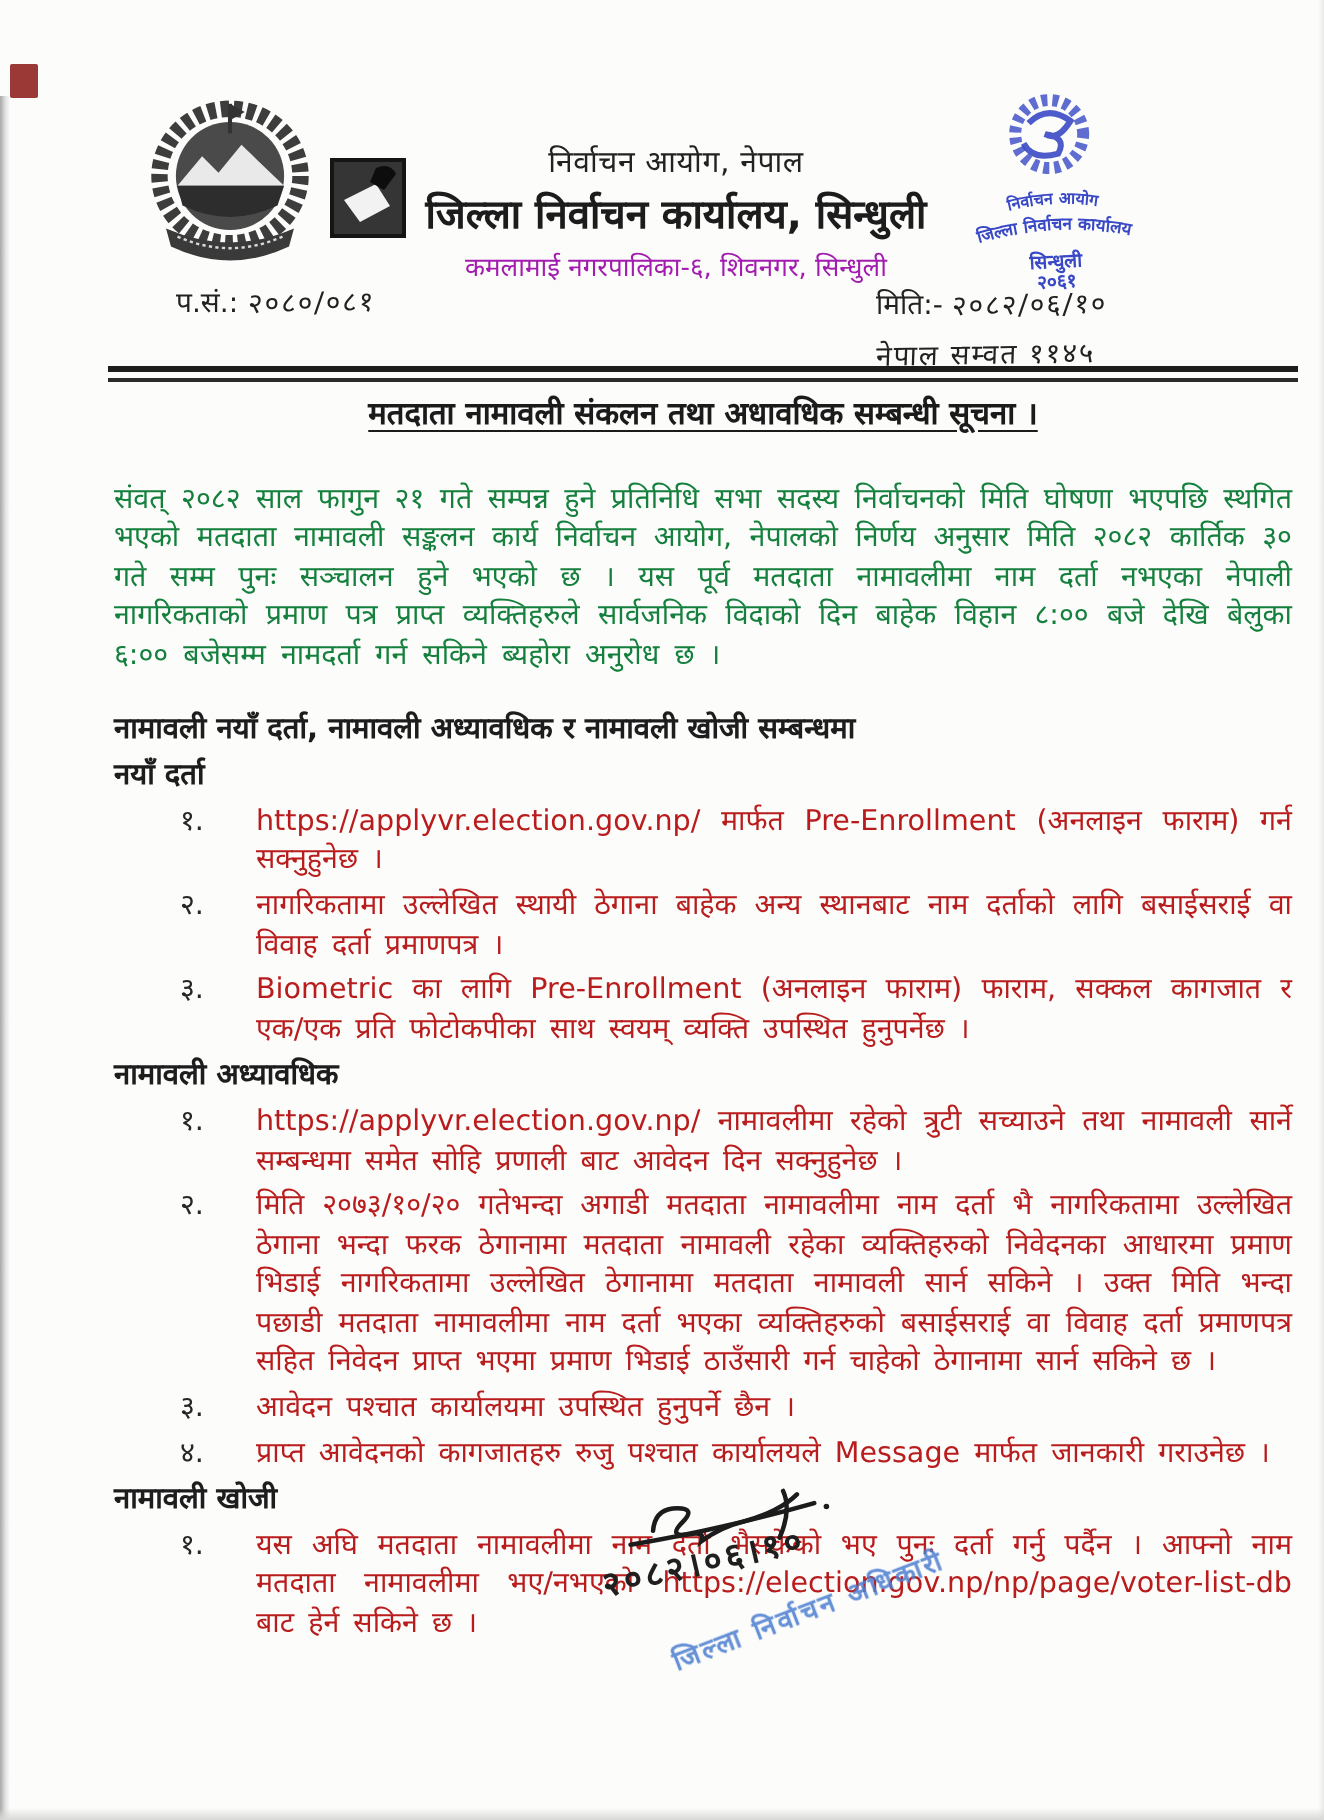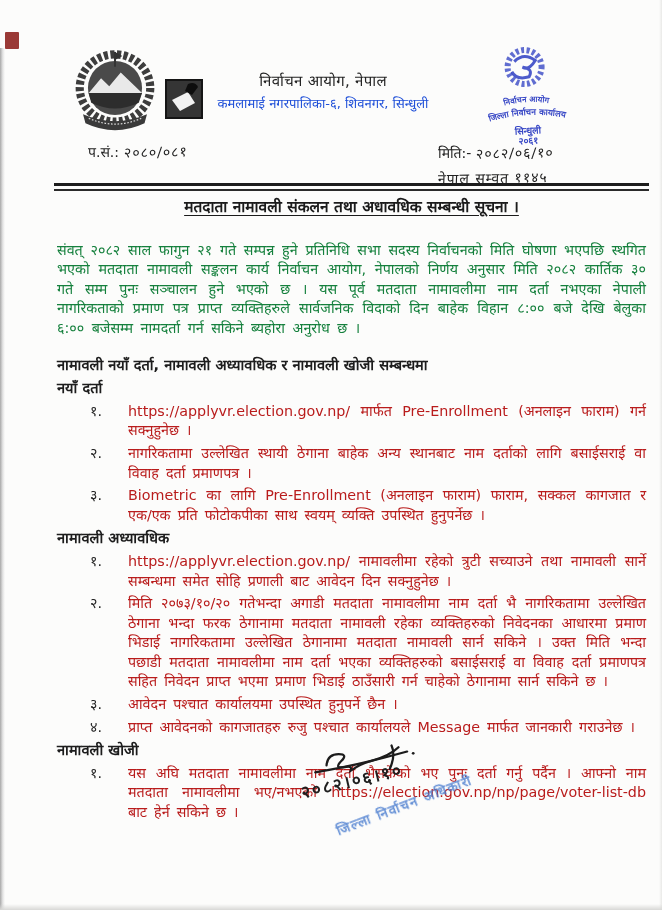--- a/index.html
+++ b/index.html
@@ -21,24 +21,24 @@
   .edge-bottom { position:absolute; left:0; right:0; bottom:0; height:6px;
     background:linear-gradient(to top, #d8d8d6, rgba(255,255,255,0)); }
   .edge-right { position:absolute; right:0; top:0; bottom:0; width:3px;
     background:linear-gradient(to left, #e9e9e7, rgba(255,255,255,0)); }
   .red-mark { position:absolute; left:5px; top:32px; width:14px; height:17px;
     background:#8f2420; opacity:.9; border-radius:1px; }
 
   
   .emblem { position:absolute; left:74px; top:44px; width:82px; height:88px; }
   .ballot-icon { position:absolute; left:164px; top:76px; width:40px; height:44px; }
-  .org-block { position:absolute; left:173px; top:70px; width:300px; text-align:center; }
+  .org-block { position:absolute; left:188px; top:70px; width:300px; text-align:center; }
   .org-parent { font-size:15px; letter-spacing:.3px; color:#222; }
   .org-name { font-size:20px; font-weight:700; margin-top:3px; color:#1c1c1c; }
-  .org-address { font-size:13px; margin-top:4px; color:#1d4ed8;text-align:center; }
+  .org-address { font-size:13px; margin-top:4px; color:#a21caf;text-align:center; }
   .round-stamp { position:absolute; left:466px; top:42px; width:120px; height:104px; transform:rotate(-3deg); opacity:.93; }
   .round-stamp text { fill:var(--stamp-blue); font-weight:700; }
   .round-stamp .ink { stroke:var(--stamp-blue); fill:none; }
 
   .ref-block { position:absolute; left:88px; top:140px; font-size:14px; line-height:25px; color:#222; }
   .hand { display:inline-block; transform:rotate(-1deg) skewX(-3deg); letter-spacing:1px; }
   .date-block { position:absolute; left:438px; top:141px; font-size:14px; line-height:25px; color:#222; }
 
   .rule-top { position:absolute; left:54px; right:13px; top:183px; border-top:3px solid #1d1d1d; }
   .rule-bottom { position:absolute; left:54px; right:13px; top:189px; border-top:2px solid #2a2a2a; }
@@ -83,20 +83,21 @@
 </svg>
 
 <svg class="ballot-icon" viewBox="0 0 40 44">
   <rect x="2" y="4" width="36" height="38" fill="#353535" stroke="#151515" stroke-width="2"></rect>
   <path d="M8 24 L24 16 L31 27 L16 35 Z" fill="#f2f2f2"></path>
   <path d="M24 8 q7 -3 10 3 l-6 8 -7 -4 z" fill="#0d0d0d"></path>
 </svg>
 
 <div class="org-block">
   <div class="org-parent">निर्वाचन आयोग, नेपाल</div>
+  <div class="org-name">जिल्ला निर्वाचन कार्यालय, सिन्धुली</div>
   <div class="org-address">कमलामाई नगरपालिका-६, शिवनगर, सिन्धुली</div>
 </div>
 
 <svg class="round-stamp" viewBox="0 0 120 104">
   <circle class="ink" cx="60" cy="25" r="17" stroke-width="6" stroke-dasharray="3 2.5" opacity=".8"></circle>
   <path class="ink" d="M50 19 q10 -9 21 0 q-7 10 -13 6 q11 2 6 10 q-13 3 -17 -6" stroke-width="3" opacity=".9"></path>
   <path id="arcA" d="M24 66 Q60 54 96 66" fill="none"></path>
   <path id="arcB" d="M10 81 Q60 65 110 81" fill="none"></path>
   <text font-size="8"><textPath href="#arcA" startOffset="50%" text-anchor="middle">निर्वाचन आयोग</textPath></text>
   <text font-size="8.5"><textPath href="#arcB" startOffset="50%" text-anchor="middle">जिल्ला निर्वाचन कार्यालय</textPath></text>

